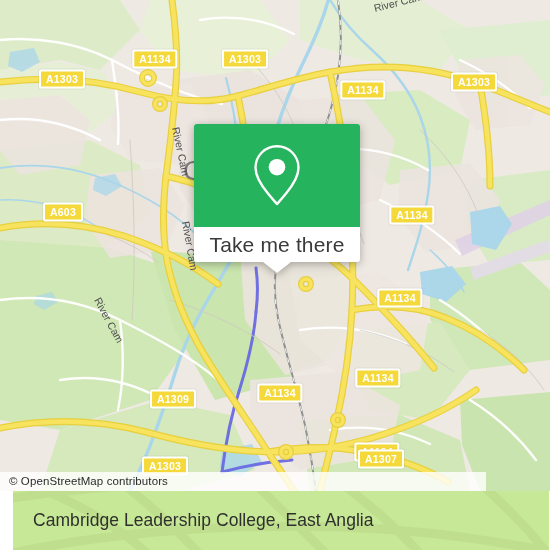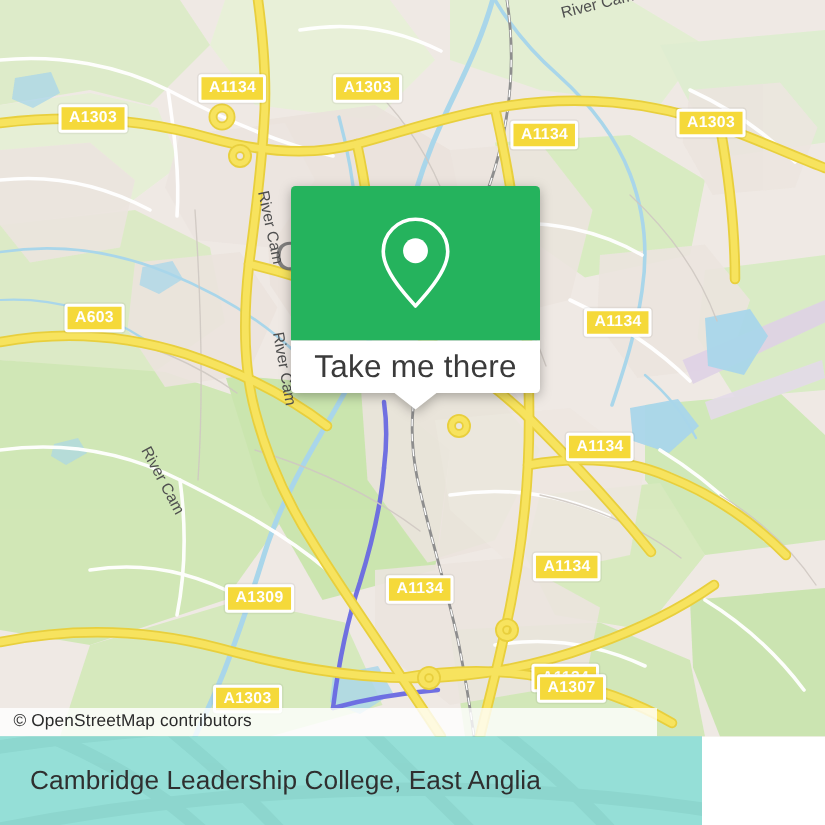--- a/index.html
+++ b/index.html
@@ -18,21 +18,21 @@
   #map{
     position:absolute;left:0;top:0;width:550px;height:491px;
     overflow:hidden;
     background:#efe9e4;
   }
   .mapsvg{position:absolute;left:0;top:0;width:550px;height:491px;display:block;}
 
   
   #attribution{
     position:absolute;left:0;bottom:0;
-    width:438px;height:19px;
+    width:486px;height:19px;
     background:rgba(255,255,255,0.80);
     font-size:11.5px;color:#2b2b2b;
     line-height:19px;
     padding-left:9px;
     box-sizing:border-box;
     letter-spacing:.1px;
     white-space:nowrap;
   }
 
   
@@ -69,23 +69,23 @@
     margin-left:-14px;
     width:0;height:0;
     border-left:14px solid transparent;
     border-right:14px solid transparent;
     border-top:11px solid #ffffff;
   }
   #pin-wrap{display:block;line-height:0;}
 
   
   #footer{
-    position:absolute;left:0;top:491px;
-    width:468px;height:59px;
-    background:#14b8a6;
+    position:absolute;left:13px;top:491px;
+    width:536px;height:59px;
+    background:#84cc16;
     overflow:hidden;
   }
   #footer-bg{position:absolute;left:0;top:-30px;width:550px;height:120px;opacity:.55;}
   #footer-inner{
     position:relative;
     width:100%;height:100%;
     display:flex;align-items:center;
     box-sizing:border-box;
     padding:0 18px 0 20px;
   }

